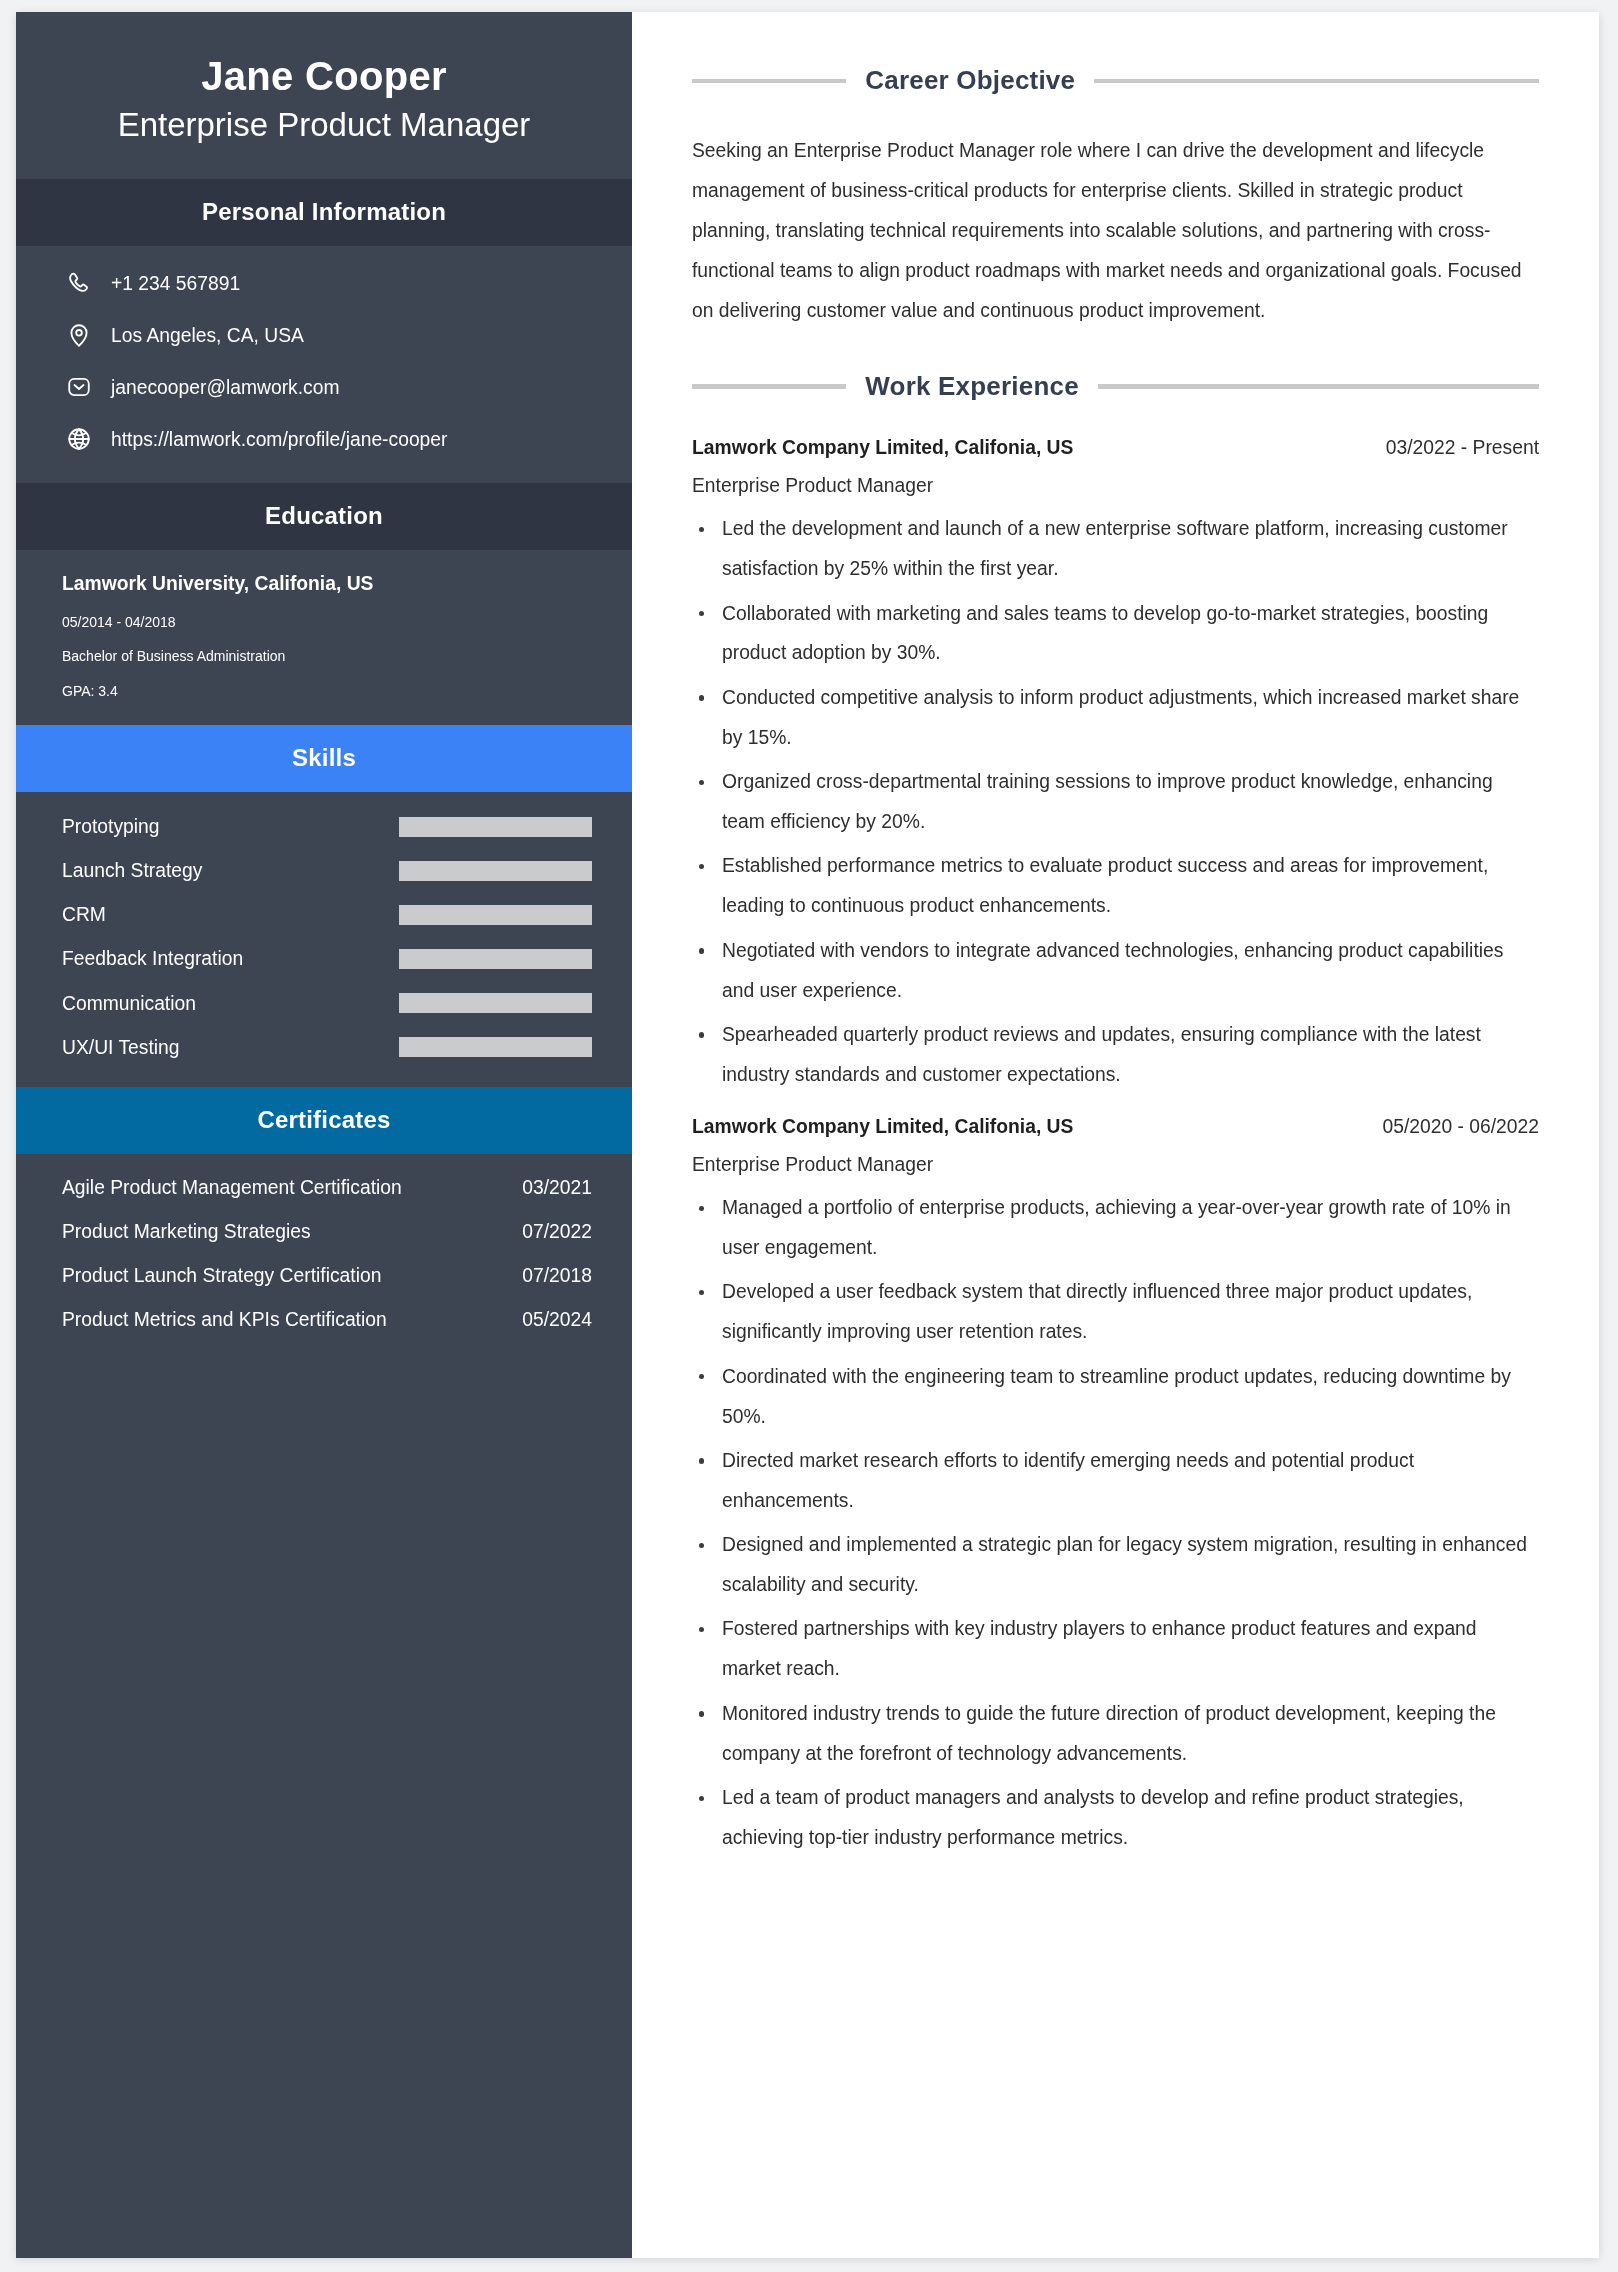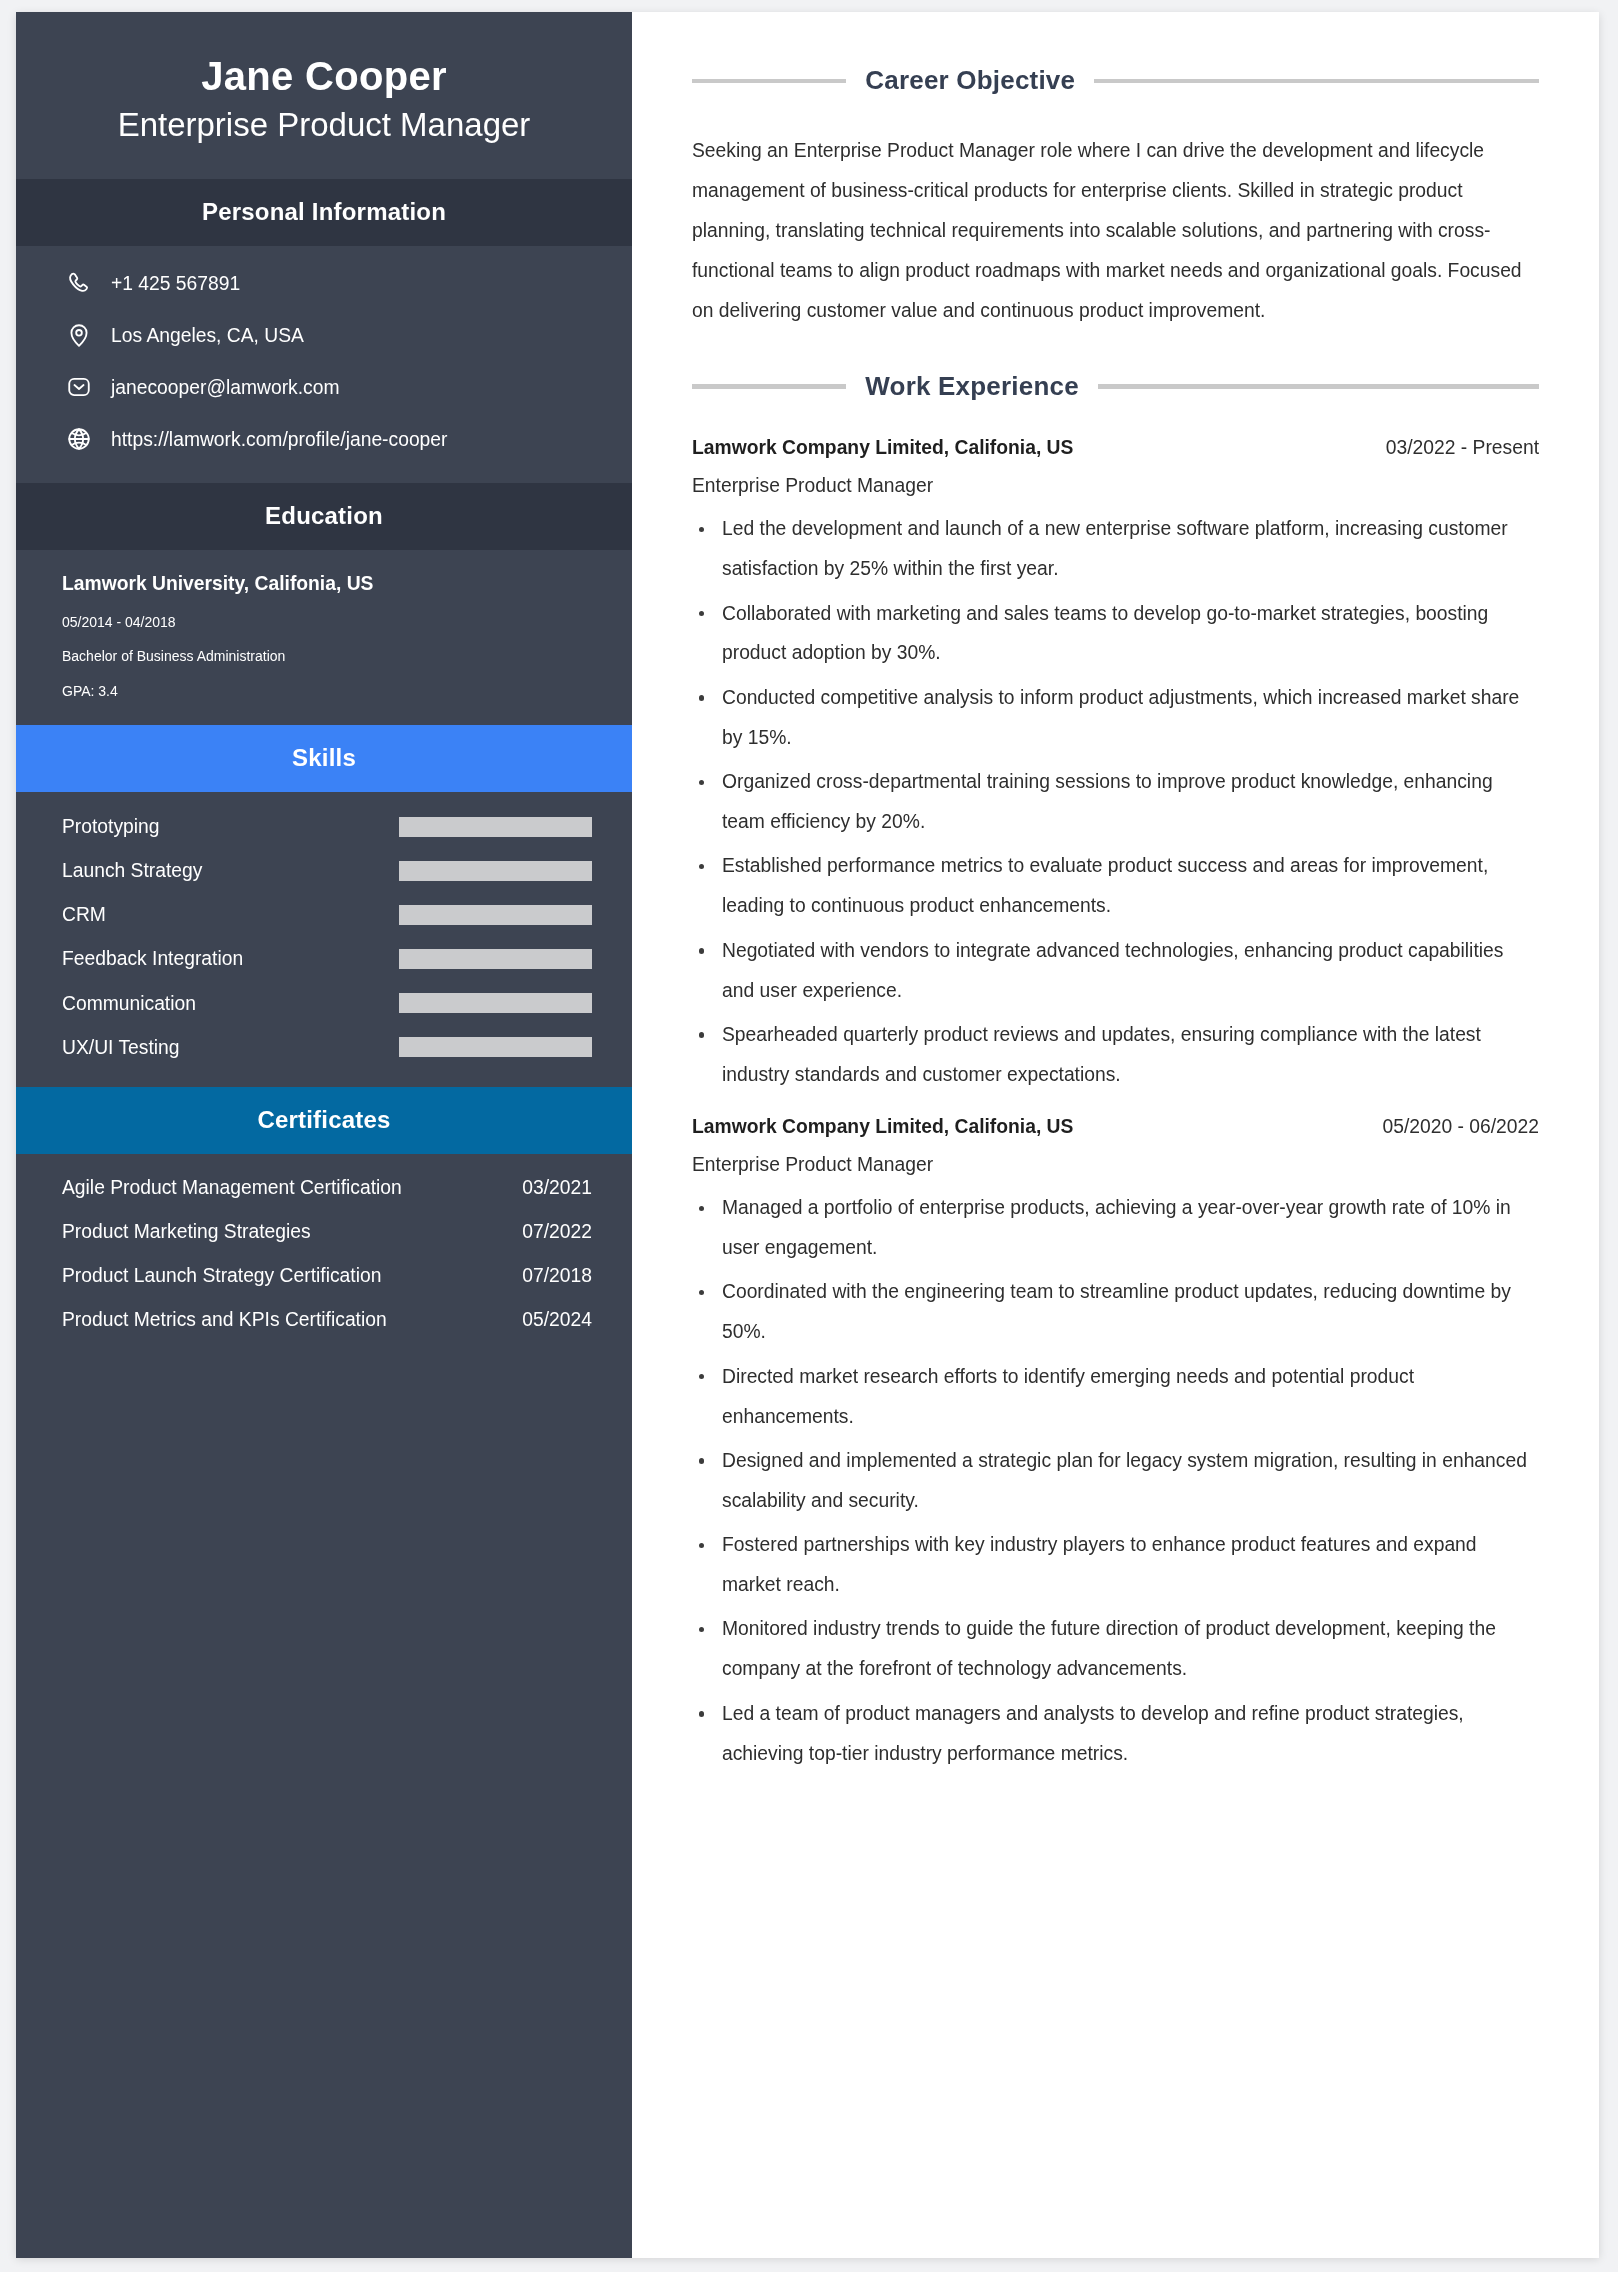--- a/index.html
+++ b/index.html
@@ -216,21 +216,21 @@
 
     <div class="sec-head" style="background: rgb(47, 53, 66);">Personal Information</div>
     <div class="sec-body">
 
       <div class="contact-row">
         <span class="contact-icon">
           <svg width="26" height="26" viewBox="0 0 24 24" fill="none" stroke="#ffffff" stroke-width="1.7" stroke-linecap="round" stroke-linejoin="round">
             <path d="M7.5 3.5 C6 3 5 4 4.3 5.2 C3.2 7 4 10 6.6 13.3 C9.2 16.6 12.5 18.8 14.9 19.2 C16.5 19.5 17.8 19 18.8 17.8 C19.6 16.8 19.8 16.2 19.2 15.6 L16.6 13.6 C16 13.2 15.5 13.4 15 13.9 L14.1 14.9 C13.6 15.4 13.1 15.3 12.3 14.8 C11 14 9.8 12.8 9 11.5 C8.5 10.7 8.5 10.2 9 9.7 L10 8.8 C10.5 8.3 10.6 7.8 10.2 7.2 L8.4 4.4 C8.2 3.9 7.9 3.6 7.5 3.5 Z"></path>
           </svg>
         </span>
-        <span class="contact-text">+1 425 567891</span>
+        <span class="contact-text">+1 234 567891</span>
       </div>
 
       <div class="contact-row">
         <span class="contact-icon">
           <svg width="26" height="26" viewBox="0 0 24 24" fill="none" stroke="#ffffff" stroke-width="1.7" stroke-linecap="round" stroke-linejoin="round">
             <path d="M12 22 C12 22 19 15.5 19 10 A7 7 0 0 0 5 10 C5 15.5 12 22 12 22 Z"></path>
             <circle cx="12" cy="10" r="2.6"></circle>
           </svg>
         </span>
         <span class="contact-text">Los Angeles, CA, USA</span>
@@ -352,20 +352,21 @@
     </section>
 
     <section class="job job-2">
       <div class="job-head">
         <span class="job-company">Lamwork Company Limited, Califonia, US</span>
         <span class="job-dates">05/2020 - 06/2022</span>
       </div>
       <div class="job-role">Enterprise Product Manager</div>
       <ul class="bullets">
         <li class="bullet">Managed a portfolio of enterprise products, achieving a year-over-year growth rate of 10% in user engagement.</li>
+        <li class="bullet">Developed a user feedback system that directly influenced three major product updates, significantly improving user retention rates.</li>
         <li class="bullet">Coordinated with the engineering team to streamline product updates, reducing downtime by 50%.</li>
         <li class="bullet">Directed market research efforts to identify emerging needs and potential product enhancements.</li>
         <li class="bullet">Designed and implemented a strategic plan for legacy system migration, resulting in enhanced scalability and security.</li>
         <li class="bullet">Fostered partnerships with key industry players to enhance product features and expand market reach.</li>
         <li class="bullet">Monitored industry trends to guide the future direction of product development, keeping the company at the forefront of technology advancements.</li>
         <li class="bullet">Led a team of product managers and analysts to develop and refine product strategies, achieving top-tier industry performance metrics.</li>
       </ul>
     </section>
 
   </main>

